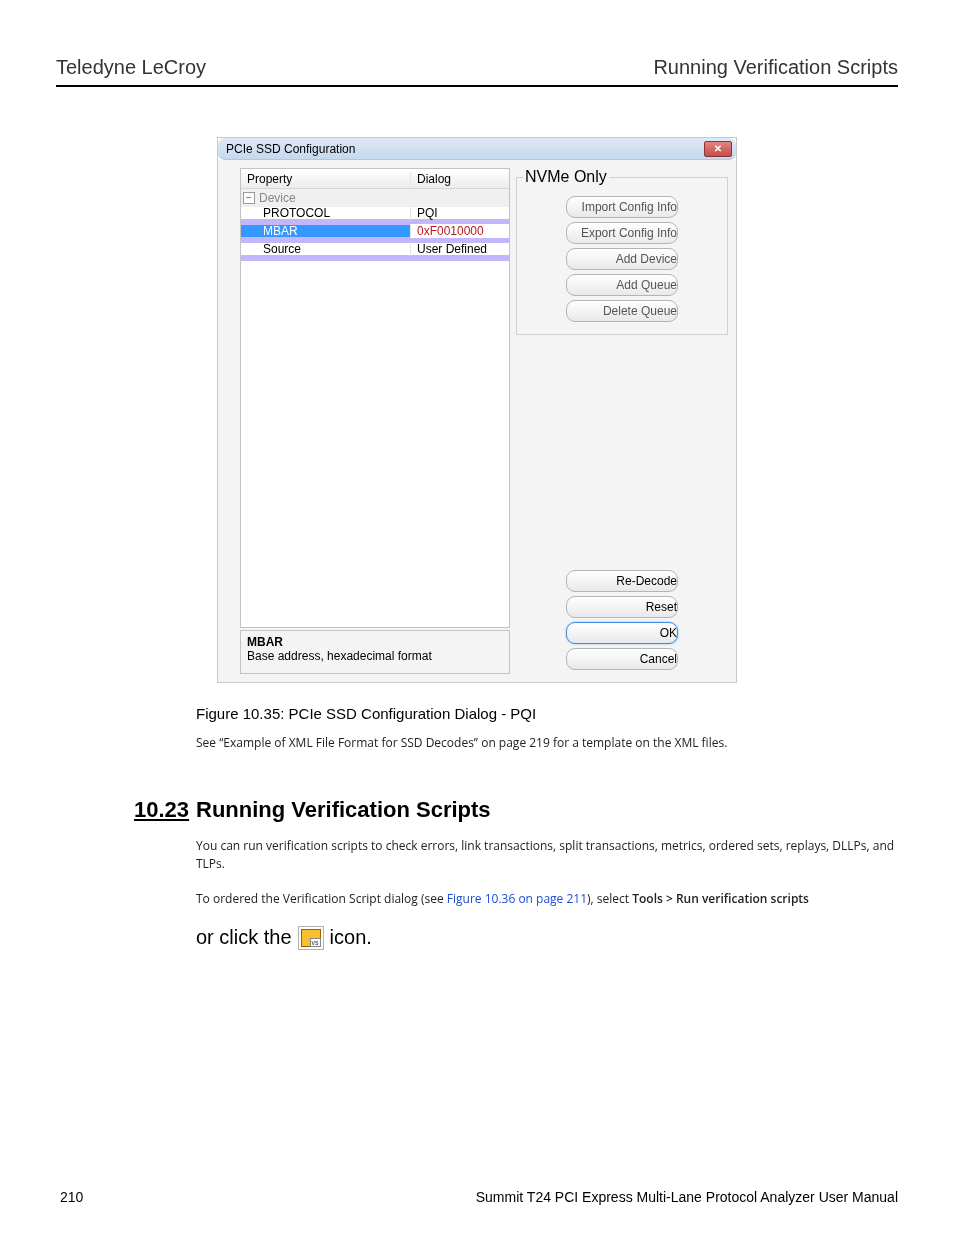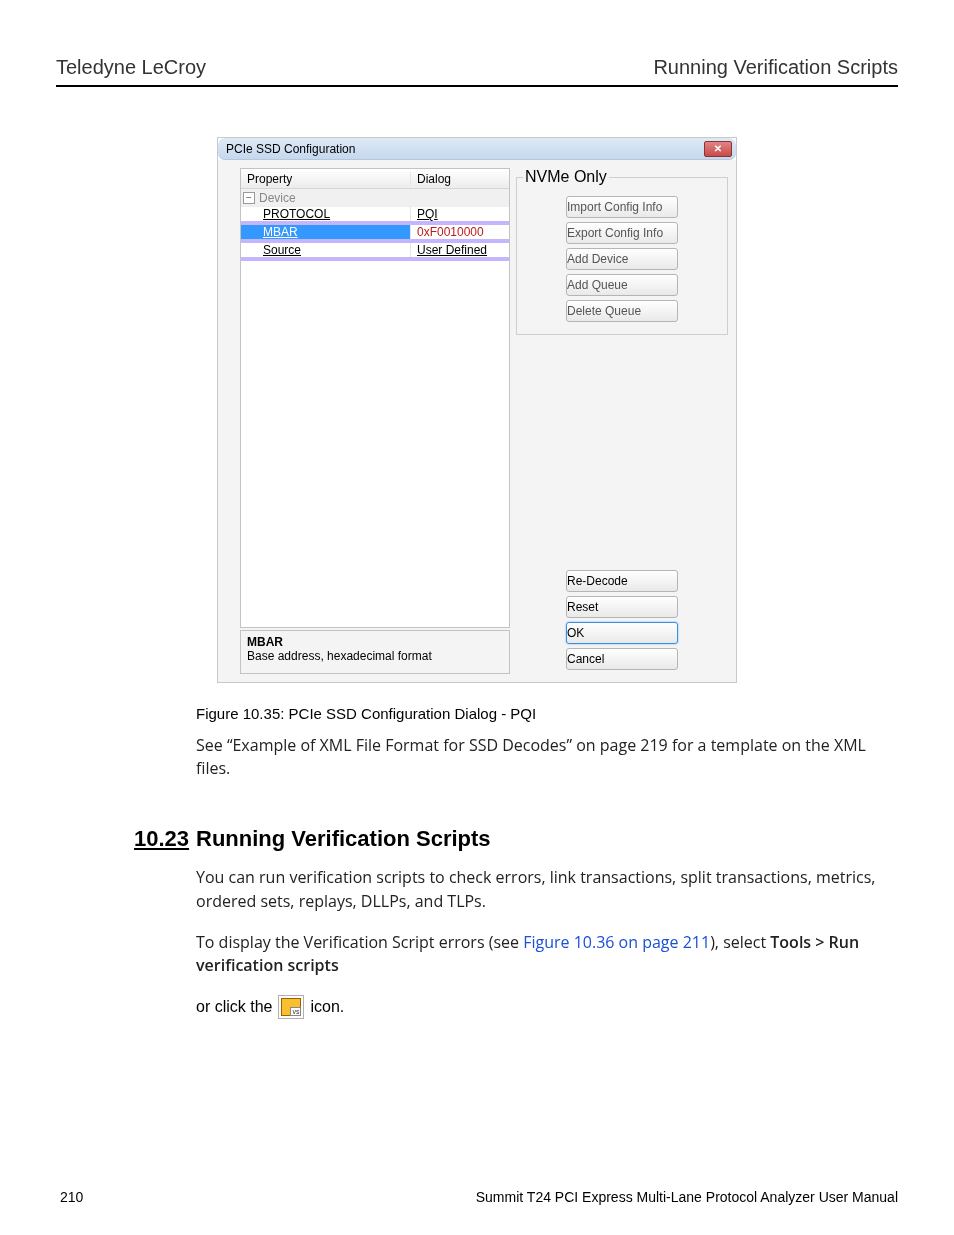--- a/index.html
+++ b/index.html
@@ -102,23 +102,22 @@
     width: 12px; height: 12px;
     border: 1px solid #9a9a9a;
     margin: 0 4px 0 2px;
     display: flex; align-items: center; justify-content: center;
     font-size: 10px; line-height: 1; color: #555;
     background: #fff;
   }
   .data-row {
     display: flex;
     height: 18px;
-    align-items: flex-end;
-    border-bottom: 4px solid #c4b5fd;
-    text-decoration: underline;
+    align-items: center;
+    border-bottom: 6px solid #c4b5fd;
   }
   .data-row .col-prop { padding-left: 22px; }
   .data-row.selected {
     background: #3399ff;
     color: #fff;
   }
   .data-row.selected .col-val { background: #fff; color: #b91c1c; }
   .desc-box {
     border: 1px solid #c3c3c3;
     background: #f4f4f4;
@@ -140,37 +139,37 @@
     font-size: 12px;
   }
   fieldset.nvme legend { font-size: 16px; padding: 0 2px; }
   .btn {
     display: block;
     width: 112px;
     height: 22px;
     margin: 4px auto;
     background: linear-gradient(#fff, #e9e9e9);
     border: 1px solid #b5b5b5;
-    border-radius: 3px;
+    border-radius: 9px;
     font-size: 12px;
     color: #555;
-    text-align: left;
+    text-align: right;
     line-height: 20px;
   }
   .btn.enabled { color: #000; }
   .btn.default { border: 1px solid #3b8de0; box-shadow: 0 0 2px #6fb1f0; color:#000; }
   .bottom-btns { margin-top: auto; }
   .caption {
     font-family: Arial, sans-serif;
     font-size: 15px;
     margin: 22px 0 12px 140px;
   }
   .body-text {
     font-family: "Segoe UI", "Open Sans", Arial, sans-serif;
-    font-size: 16px;
+    font-size: 12px;
     line-height: 1.45;
     margin: 0 0 18px 140px;
     color: #222;
   }
   .body-text .link { color: #1a4fd6; }
   .body-text b { font-weight: 600; }
   .sec-row {
     display: flex;
     align-items: baseline;
     margin: 46px 0 14px 78px;
@@ -182,24 +181,24 @@
     width: 62px;
     text-decoration: underline;
   }
   .sec-title {
     font-family: Arial, sans-serif;
     font-size: 22px;
     font-weight: bold;
   }
   .icon-line {
     font-family: "Segoe UI", Arial, sans-serif;
-    font-size: 16px;
+    font-size: 20px;
     margin: 0 0 0 140px;
     display: flex;
-    align-items: center;
+    align-items: flex-start;
     gap: 6px;
   }
   .vs-icon {
     width: 26px; height: 24px;
     border: 1px solid #b0b0b0;
     background: #fff;
     display: flex; align-items: center; justify-content: center;
     padding: 1px;
   }
   .vs-icon-inner {
@@ -299,21 +298,21 @@
   <p class="body-text">See “Example of XML File Format for SSD Decodes” on page 219 for a template on the XML files.</p>
 
   <div class="sec-row">
     <div class="sec-num">10.23</div>
     <div class="sec-title">Running Verification Scripts</div>
   </div>
 
   <p class="body-text">You can run verification scripts to check errors, link transactions, split transactions, metrics, ordered sets, replays, DLLPs, and TLPs.</p>
 
   <p class="body-text">
-    <span>To display the Verification Script errors (see </span><span class="link">Figure 10.36 on page 211</span><span>), select </span><b>Tools &gt; Run verification scripts</b>
+    <span>To ordered the Verification Script dialog (see </span><span class="link">Figure 10.36 on page 211</span><span>), select </span><b>Tools &gt; Run verification scripts</b>
   </p>
 
   <div class="icon-line">
     <span>or click the</span>
     <span class="vs-icon">
         <span class="vs-icon-inner"></span>
       </span>
     <span>icon.</span>
   </div>
 

